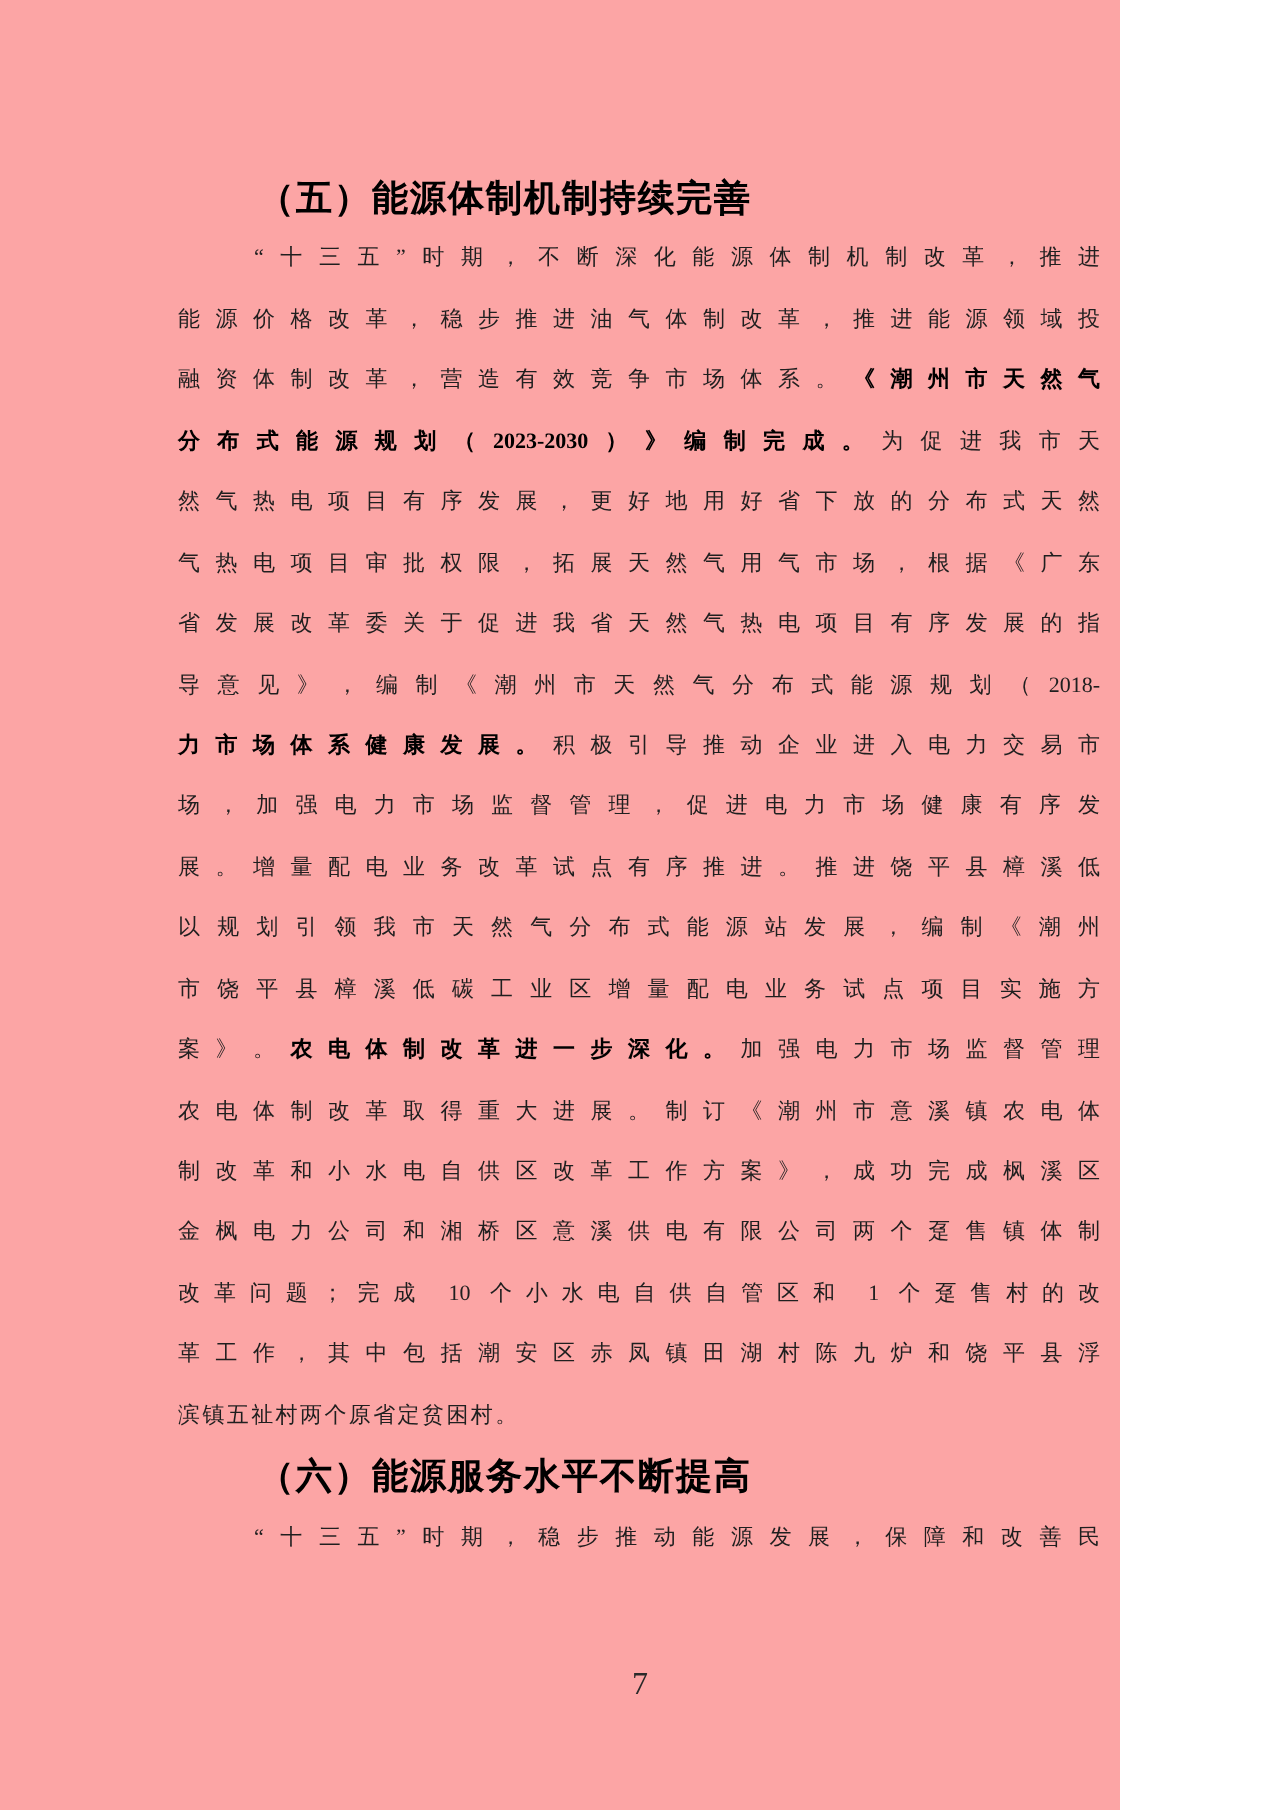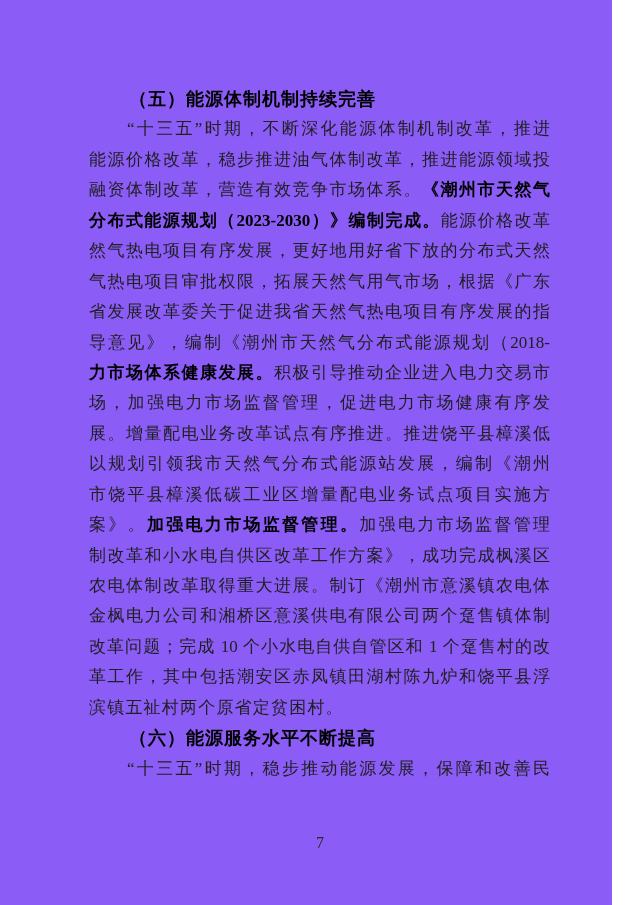--- a/index.html
+++ b/index.html
@@ -3,34 +3,34 @@
 <meta charset="utf-8">
 <style>
   html,body{margin:0;padding:0;}
   body{
     width:640px;height:905px;
     background:#ffffff;
     font-family:"Liberation Serif","DejaVu Serif",serif;
   }
   .page{
     position:relative;
-    width:612px;height:905px;
-    background:#8b5cf6;
+    width:560px;height:905px;
+    background:#fca5a5;
     overflow:hidden;
     color:#1f1f1f;
   }
   .doc-content{
     position:absolute;
     left:89px;top:84px;
     width:461px;
   }
   .line{
     height:30.45px;
     line-height:30.45px;
-    font-size:17px;
+    font-size:11px;
     text-align:justify;
     text-align-last:justify;
     text-justify:inter-character;
     color:#1f1f1f;
   }
   .line.noj{
     text-align:right;
     text-align-last:left;
     letter-spacing:1.2px;
   }
@@ -64,33 +64,33 @@
 </style>
 </head>
 <body>
 
 <div class="page">
   <div class="doc-content" id="doc-content">
       <div class="line heading"><span class="seg b">（五）能源体制机制持续完善</span></div>
       <div class="line first"><span class="seg">“十三五”时期，不断深化能源体制机制改革，推进</span></div>
       <div class="line"><span class="seg">能源价格改革，稳步推进油气体制改革，推进能源领域投</span></div>
       <div class="line"><span class="seg">融资体制改革，营造有效竞争市场体系。</span><span class="seg b">《潮州市天然气</span></div>
-      <div class="line"><span class="seg b">分布式能源规划（2023-2030）》编制完成。</span><span class="seg">能源价格改革</span></div>
+      <div class="line"><span class="seg b">分布式能源规划（2023-2030）》编制完成。</span><span class="seg">为促进我市天</span></div>
       <div class="line"><span class="seg">然气热电项目有序发展，更好地用好省下放的分布式天然</span></div>
       <div class="line"><span class="seg">气热电项目审批权限，拓展天然气用气市场，根据《广东</span></div>
       <div class="line"><span class="seg">省发展改革委关于促进我省天然气热电项目有序发展的指</span></div>
       <div class="line"><span class="seg">导意见》，编制《潮州市天然气分布式能源规划（2018-</span></div>
       <div class="line"><span class="seg b">力市场体系健康发展。</span><span class="seg">积极引导推动企业进入电力交易市</span></div>
       <div class="line"><span class="seg">场，加强电力市场监督管理，促进电力市场健康有序发</span></div>
       <div class="line"><span class="seg">展。增量配电业务改革试点有序推进。推进饶平县樟溪低</span></div>
       <div class="line"><span class="seg">以规划引领我市天然气分布式能源站发展，编制《潮州</span></div>
       <div class="line"><span class="seg">市饶平县樟溪低碳工业区增量配电业务试点项目实施方</span></div>
-      <div class="line"><span class="seg">案》。</span><span class="seg b">加强电力市场监督管理。</span><span class="seg">加强电力市场监督管理</span></div>
+      <div class="line"><span class="seg">案》。</span><span class="seg b">农电体制改革进一步深化。</span><span class="seg">加强电力市场监督管理</span></div>
+      <div class="line"><span class="seg">农电体制改革取得重大进展。制订《潮州市意溪镇农电体</span></div>
       <div class="line"><span class="seg">制改革和小水电自供区改革工作方案》，成功完成枫溪区</span></div>
-      <div class="line"><span class="seg">农电体制改革取得重大进展。制订《潮州市意溪镇农电体</span></div>
       <div class="line"><span class="seg">金枫电力公司和湘桥区意溪供电有限公司两个趸售镇体制</span></div>
       <div class="line"><span class="seg">改革问题；完成 10 个小水电自供自管区和 1 个趸售村的改</span></div>
       <div class="line"><span class="seg">革工作，其中包括潮安区赤凤镇田湖村陈九炉和饶平县浮</span></div>
       <div class="line noj"><span class="seg">滨镇五祉村两个原省定贫困村。</span></div>
       <div class="line heading"><span class="seg b">（六）能源服务水平不断提高</span></div>
       <div class="line first"><span class="seg">“十三五”时期，稳步推动能源发展，保障和改善民</span></div>
     </div>
   <div class="page-number">7</div>
 </div>
 

